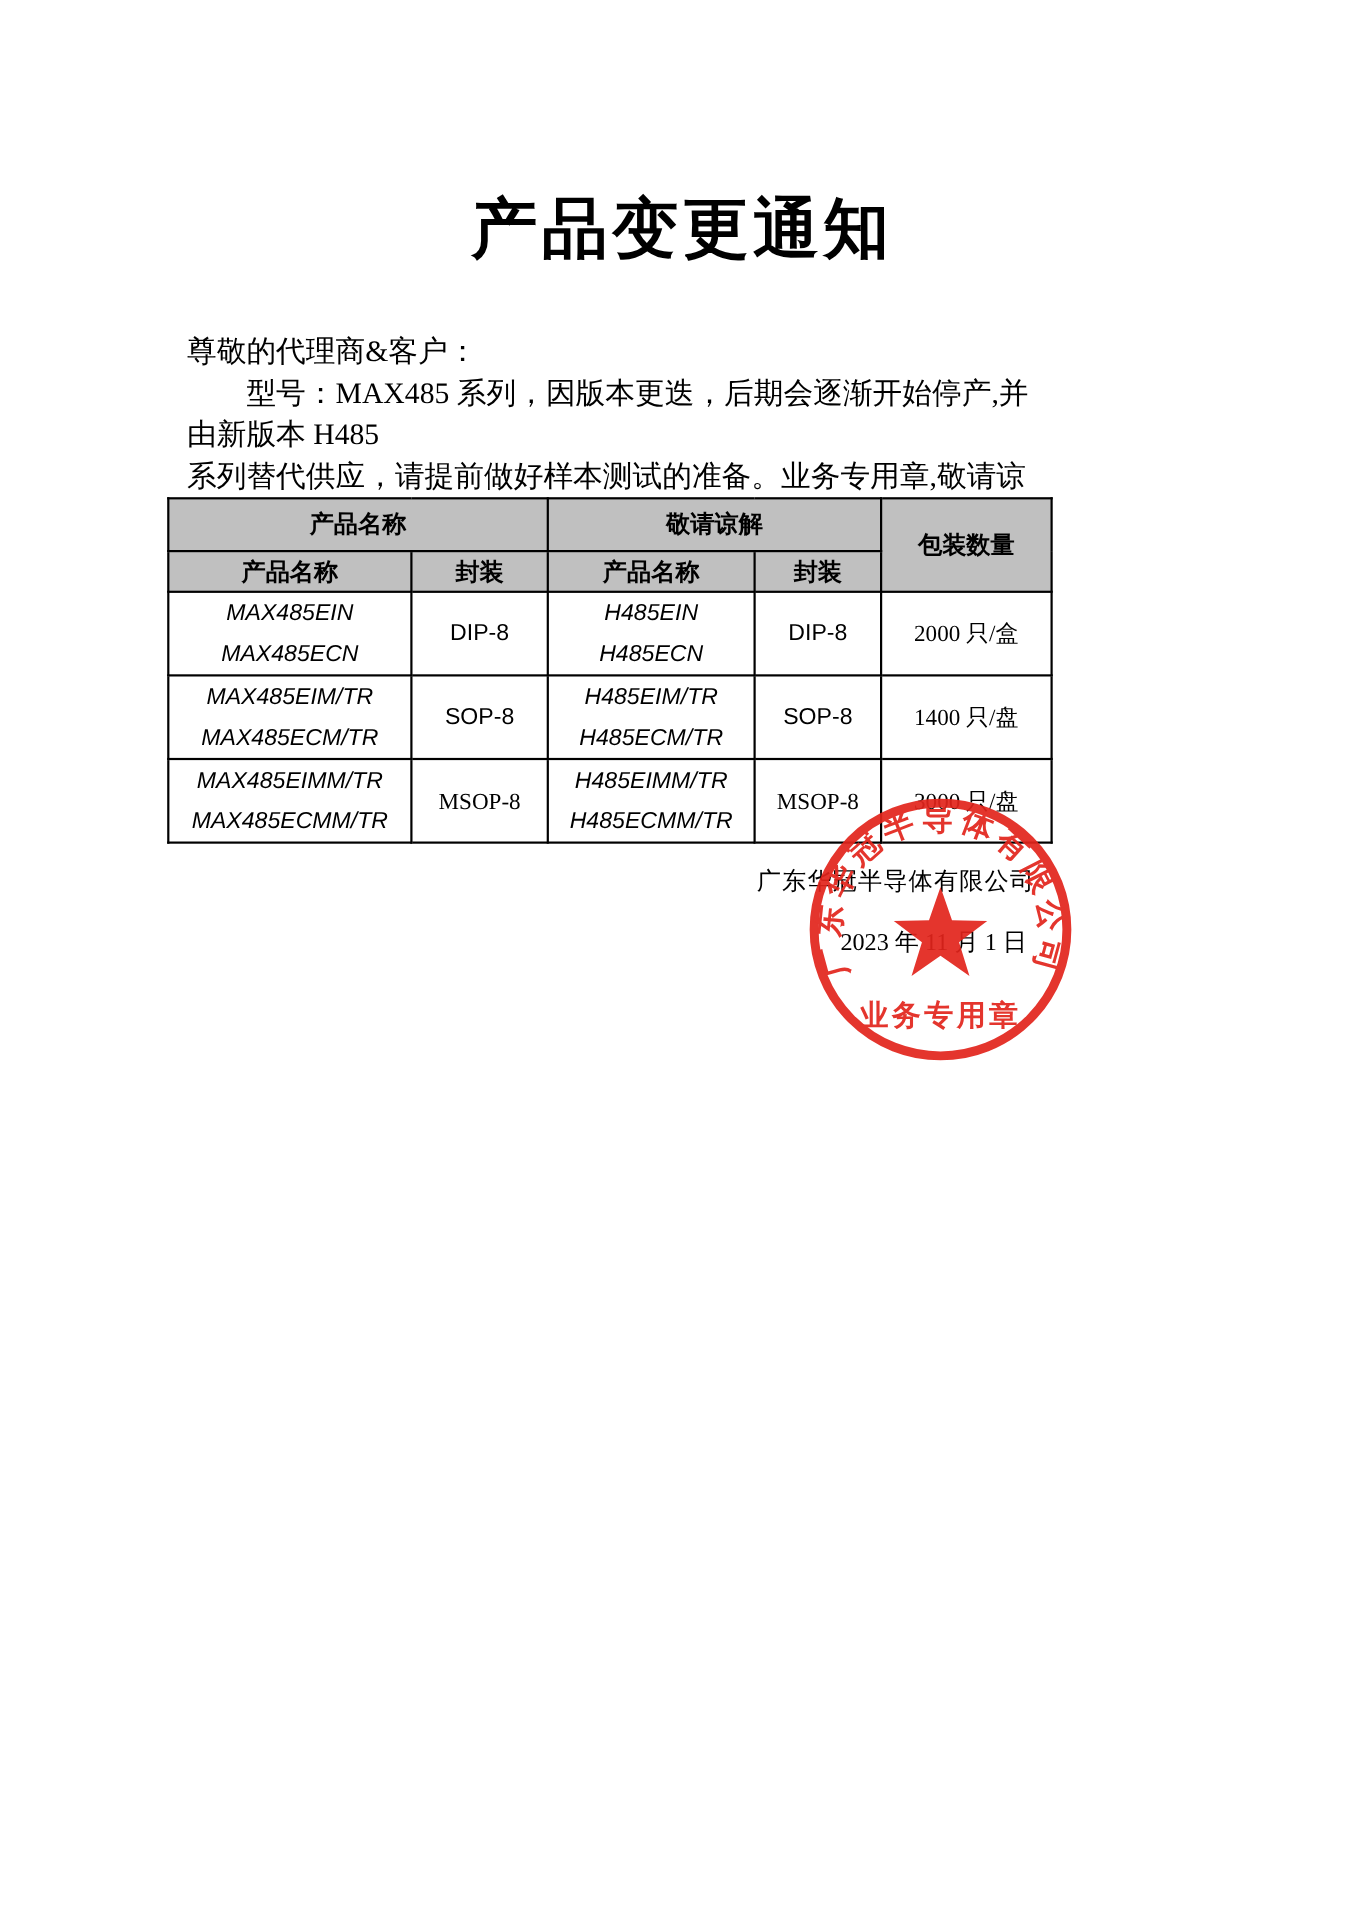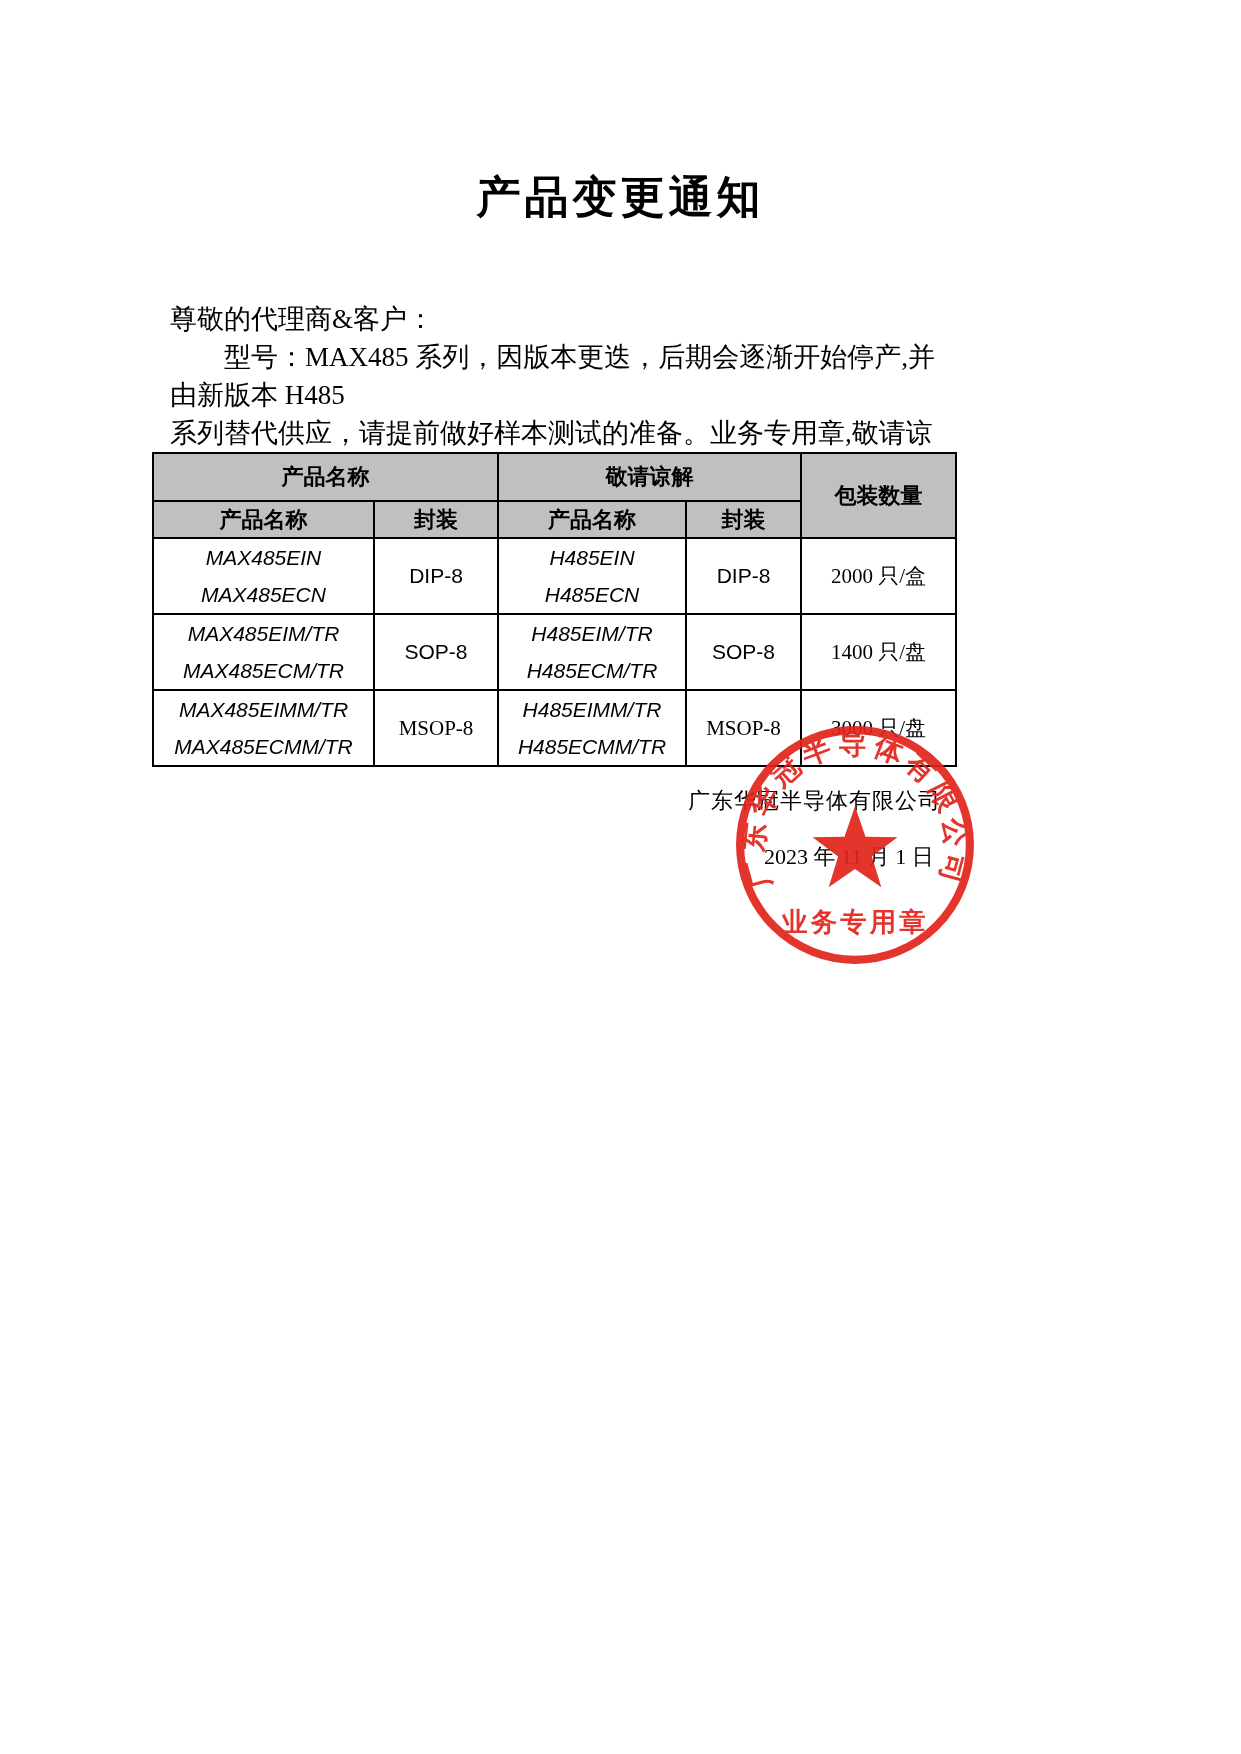--- a/index.html
+++ b/index.html
@@ -15,21 +15,21 @@
     color: #000;
   }
   .doc-title {
     position: absolute;
     top: 168px;
     left: 0;
     width: 100%;
     text-align: center;
     font-family: "Liberation Sans", sans-serif;
     font-weight: bold;
-    font-size: 44px;
+    font-size: 60px;
     letter-spacing: 4px;
   }
   .body-text {
     position: absolute;
     left: 170px;
     top: 300px;
     width: 790px;
     font-size: 27px;
     line-height: 38px;
   }

